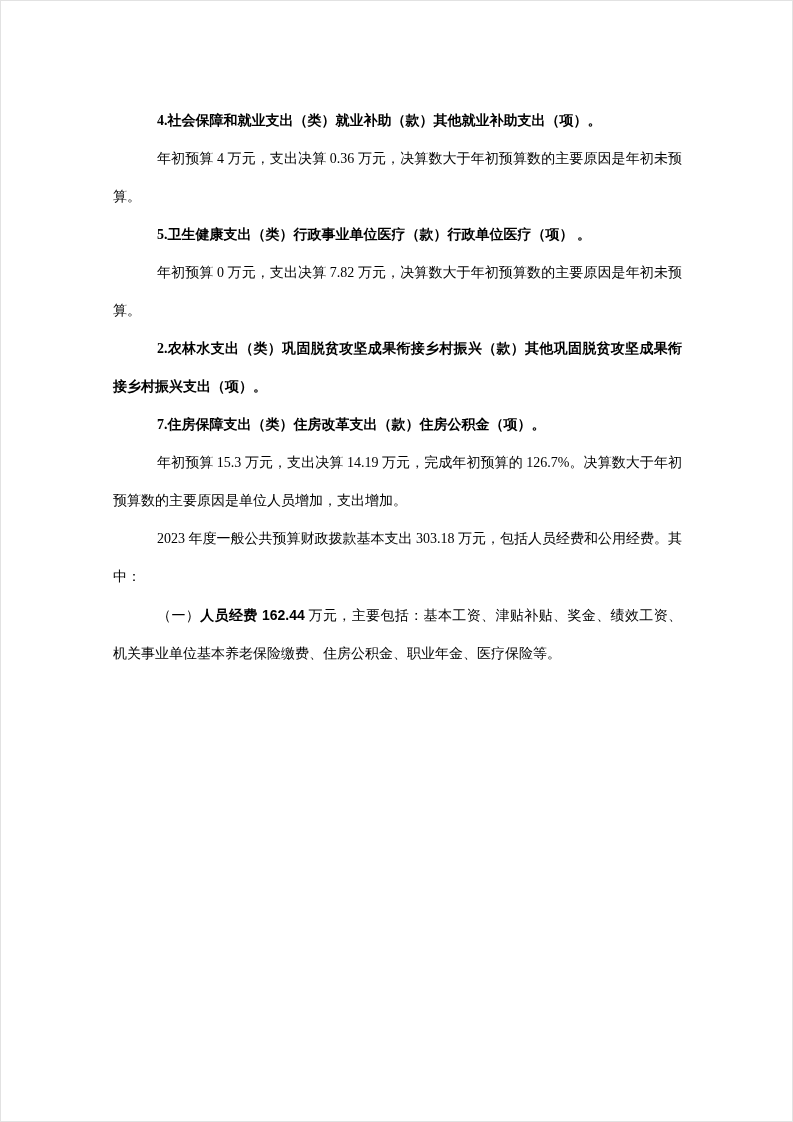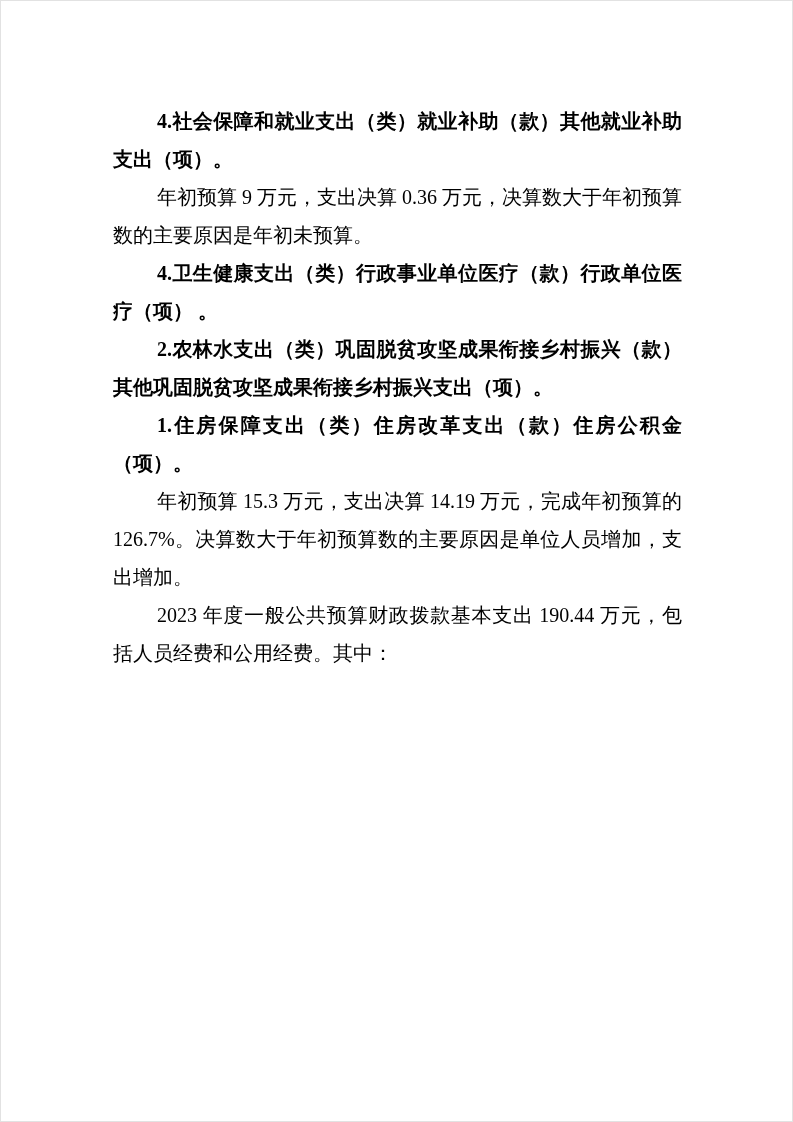--- a/index.html
+++ b/index.html
@@ -20,21 +20,21 @@
   }
   .content {
     position: absolute;
     left: 112px;
     top: 101px;
     width: 569px;
   }
   .content p {
     margin: 0;
     padding: 0;
-    font-size: 20px;
+    font-size: 14px;
     line-height: 38px;
     text-align: justify;
     text-justify: inter-character;
     text-indent: 44px;
     word-break: break-all;
   }
   p.h-num {
     font-weight: bold;
   }
   p.h-section {
@@ -48,30 +48,32 @@
   }
 </style>
 </head>
 <body>
 
 <div class="page">
   <div class="content">
 
     <p class="h-num">4.社会保障和就业支出（类）就业补助（款）其他就业补助支出（项）。</p>
 
-    <p class="para">年初预算 9 万元，支出决算 0.36 万元，决算数大于年初预算数的主要原因是年初未预算。</p>
+    <p class="para">年初预算 4 万元，支出决算 0.36 万元，决算数大于年初预算数的主要原因是年初未预算。</p>
 
-    <p class="h-num">4.卫生健康支出（类）行政事业单位医疗（款）行政单位医疗（项） 。</p>
+    <p class="h-num">5.卫生健康支出（类）行政事业单位医疗（款）行政单位医疗（项） 。</p>
 
+    <p class="para">年初预算 0 万元，支出决算 7.82 万元，决算数大于年初预算数的主要原因是年初未预算。</p>
 
     <p class="h-num">2.农林水支出（类）巩固脱贫攻坚成果衔接乡村振兴（款）其他巩固脱贫攻坚成果衔接乡村振兴支出（项）。</p>
 
 
-    <p class="h-num">1.住房保障支出（类）住房改革支出（款）住房公积金（项）。</p>
+    <p class="h-num">7.住房保障支出（类）住房改革支出（款）住房公积金（项）。</p>
 
     <p class="para">年初预算 15.3 万元，支出决算 14.19 万元，完成年初预算的 126.7%。决算数大于年初预算数的主要原因是单位人员增加，支出增加。</p>
 
 
-    <p class="para">2023 年度一般公共预算财政拨款基本支出 190.44 万元，包括人员经费和公用经费。其中：</p>
+    <p class="para">2023 年度一般公共预算财政拨款基本支出 303.18 万元，包括人员经费和公用经费。其中：</p>
 
+    <p class="para"><span>（一）</span><span class="emph">人员经费 162.44</span><span> 万元，主要包括：基本工资、津贴补贴、奖金、绩效工资、机关事业单位基本养老保险缴费、住房公积金、职业年金、医疗保险等。</span></p>
 
   </div>
 </div>
 
 </body></html>

